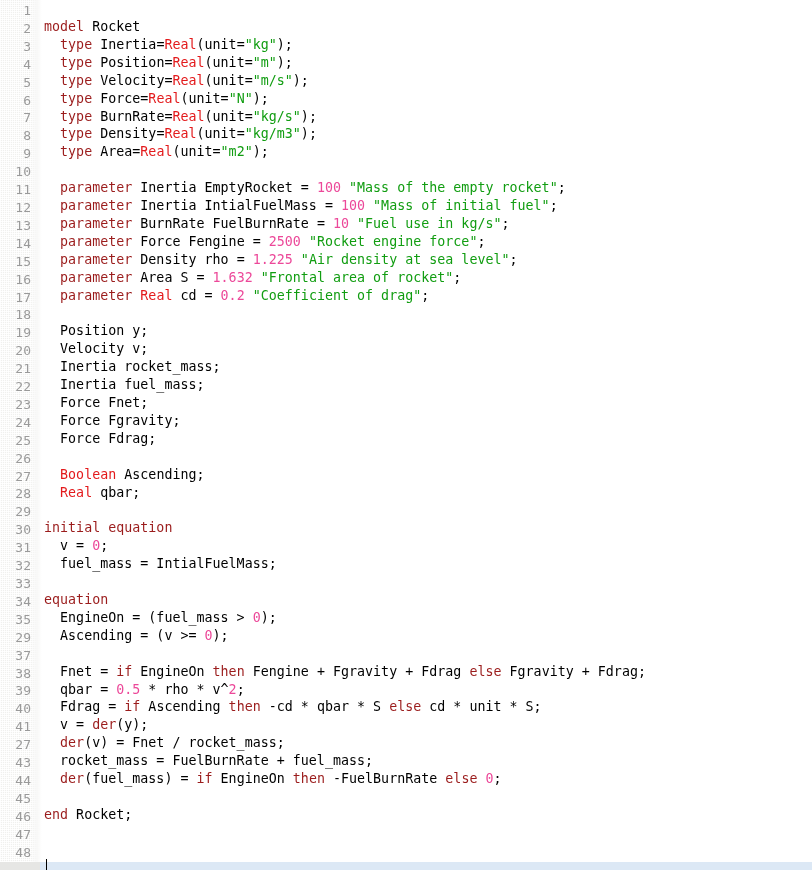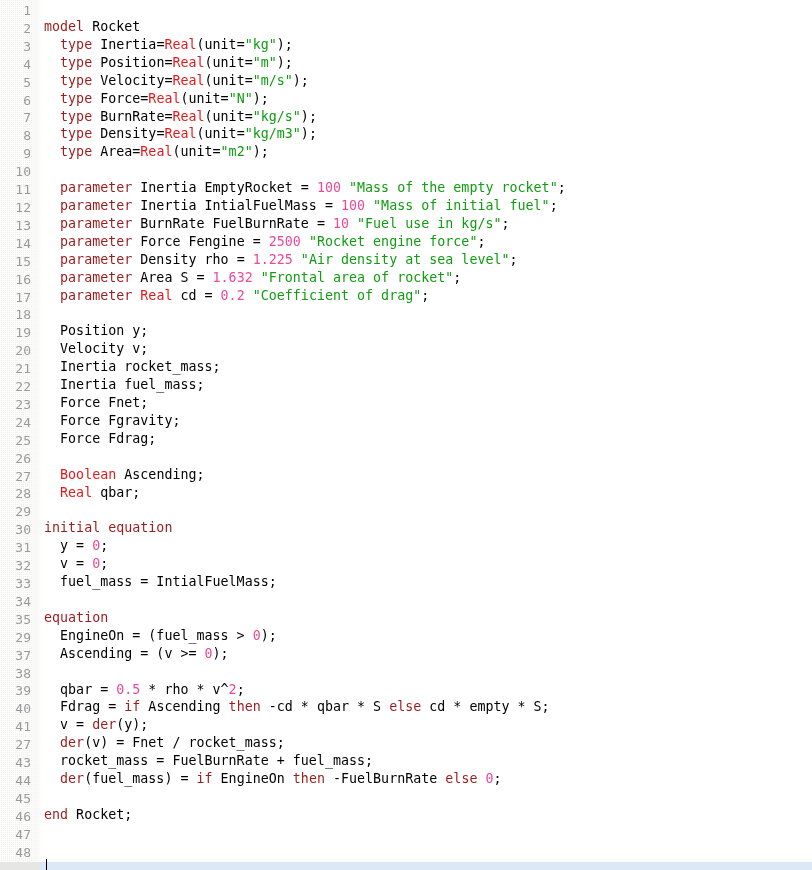--- a/index.html
+++ b/index.html
@@ -204,30 +204,30 @@
       <div class="cline"><span class="pl">  Inertia rocket_mass;</span></div>
       <div class="cline"><span class="pl">  Inertia fuel_mass;</span></div>
       <div class="cline"><span class="pl">  Force Fnet;</span></div>
       <div class="cline"><span class="pl">  Force Fgravity;</span></div>
       <div class="cline"><span class="pl">  Force Fdrag;</span></div>
       <div class="cline">&nbsp;</div>
       <div class="cline"><span class="pl">  </span><span class="typ">Boolean</span><span class="pl"> Ascending;</span></div>
       <div class="cline"><span class="pl">  </span><span class="typ">Real</span><span class="pl"> qbar;</span></div>
       <div class="cline">&nbsp;</div>
       <div class="cline"><span class="kw">initial equation</span></div>
-      <div class="cline"><span class="pl">  y = </span><span class="num">0</span><span class="pl">;</span></div>
       <div class="cline"><span class="pl">  v = </span><span class="num">0</span><span class="pl">;</span></div>
       <div class="cline"><span class="pl">  fuel_mass = IntialFuelMass;</span></div>
       <div class="cline">&nbsp;</div>
       <div class="cline"><span class="kw">equation</span></div>
       <div class="cline"><span class="pl">  EngineOn = (fuel_mass &gt; </span><span class="num">0</span><span class="pl">);</span></div>
       <div class="cline"><span class="pl">  Ascending = (v &gt;= </span><span class="num">0</span><span class="pl">);</span></div>
       <div class="cline">&nbsp;</div>
+      <div class="cline"><span class="pl">  Fnet = </span><span class="kw">if</span><span class="pl"> EngineOn </span><span class="kw">then</span><span class="pl"> Fengine + Fgravity + Fdrag </span><span class="kw">else</span><span class="pl"> Fgravity + Fdrag;</span></div>
       <div class="cline"><span class="pl">  qbar = </span><span class="num">0.5</span><span class="pl"> * rho * v^</span><span class="num">2</span><span class="pl">;</span></div>
-      <div class="cline"><span class="pl">  Fdrag = </span><span class="kw">if</span><span class="pl"> Ascending </span><span class="kw">then</span><span class="pl"> -cd * qbar * S </span><span class="kw">else</span><span class="pl"> cd * empty * S;</span></div>
+      <div class="cline"><span class="pl">  Fdrag = </span><span class="kw">if</span><span class="pl"> Ascending </span><span class="kw">then</span><span class="pl"> -cd * qbar * S </span><span class="kw">else</span><span class="pl"> cd * unit * S;</span></div>
       <div class="cline"><span class="pl">  v = </span><span class="kw">der</span><span class="pl">(y);</span></div>
       <div class="cline"><span class="pl">  </span><span class="kw">der</span><span class="pl">(v) = Fnet / rocket_mass;</span></div>
       <div class="cline"><span class="pl">  rocket_mass = FuelBurnRate + fuel_mass;</span></div>
       <div class="cline"><span class="pl">  </span><span class="kw">der</span><span class="pl">(fuel_mass) = </span><span class="kw">if</span><span class="pl"> EngineOn </span><span class="kw">then</span><span class="pl"> -FuelBurnRate </span><span class="kw">else</span><span class="pl"> </span><span class="num">0</span><span class="pl">;</span></div>
       <div class="cline">&nbsp;</div>
       <div class="cline"><span class="kw">end</span><span class="pl"> Rocket;</span></div>
     </div>
 
   <div id="caret"></div>
 

